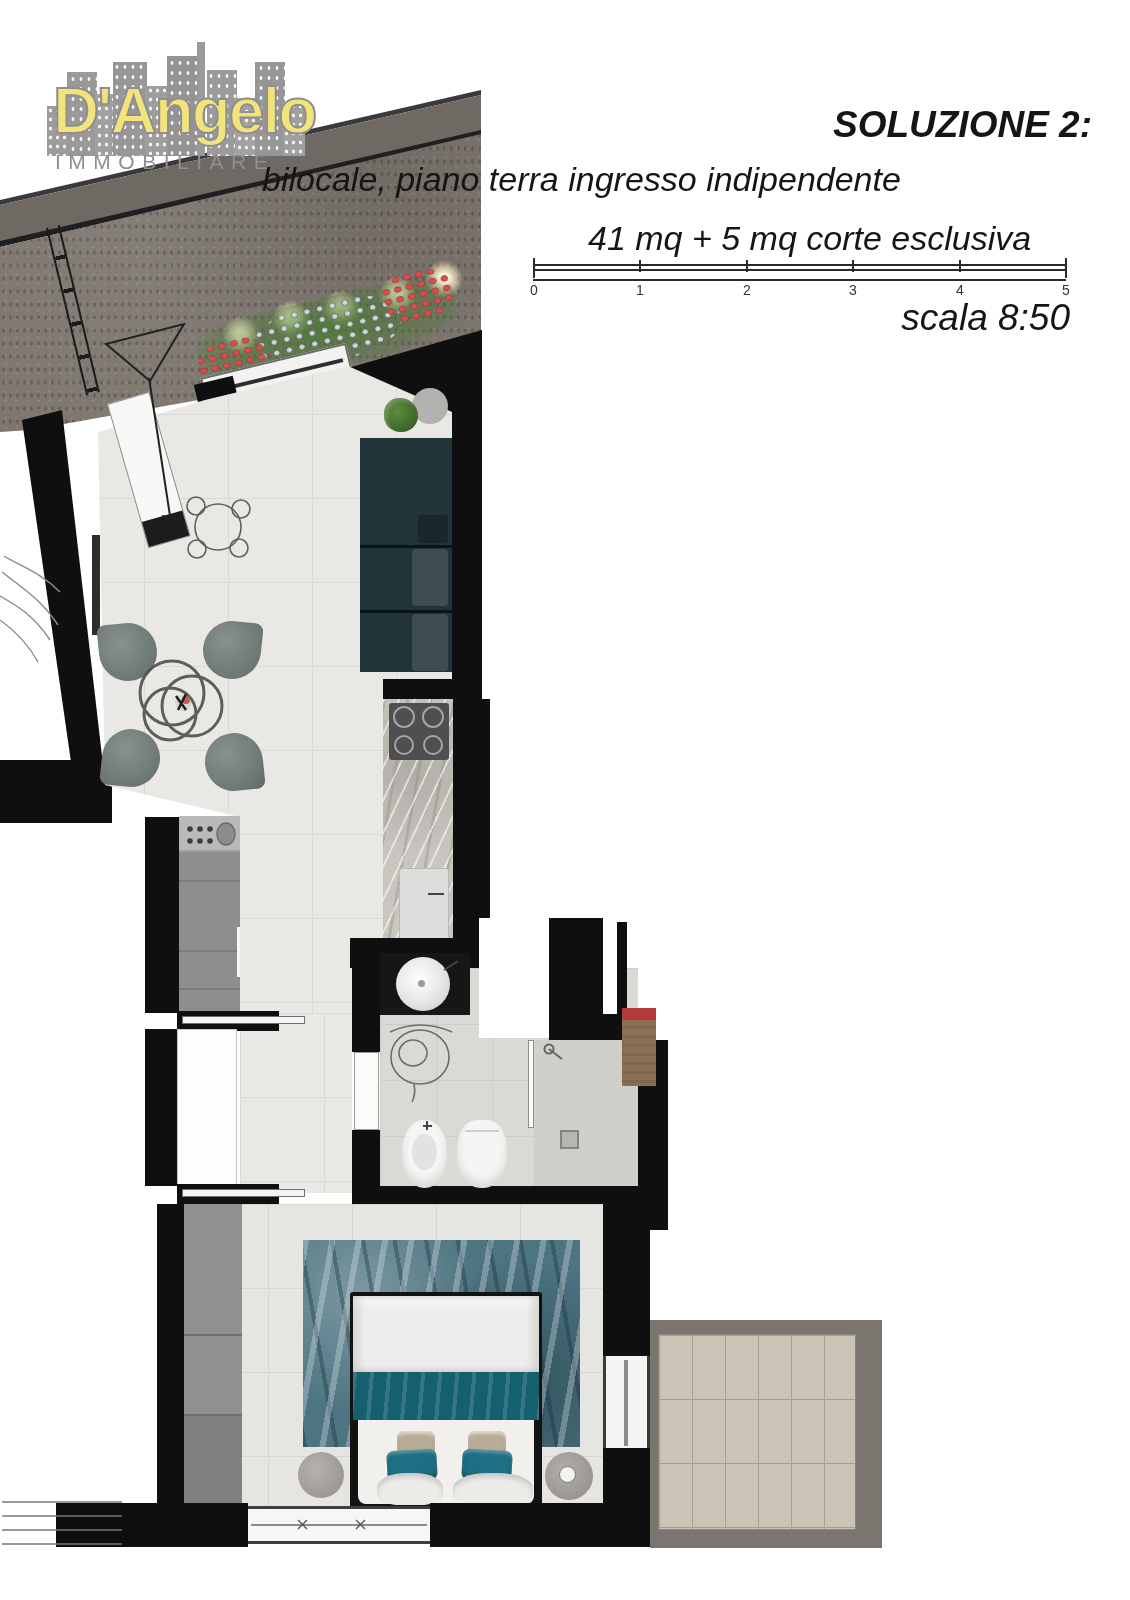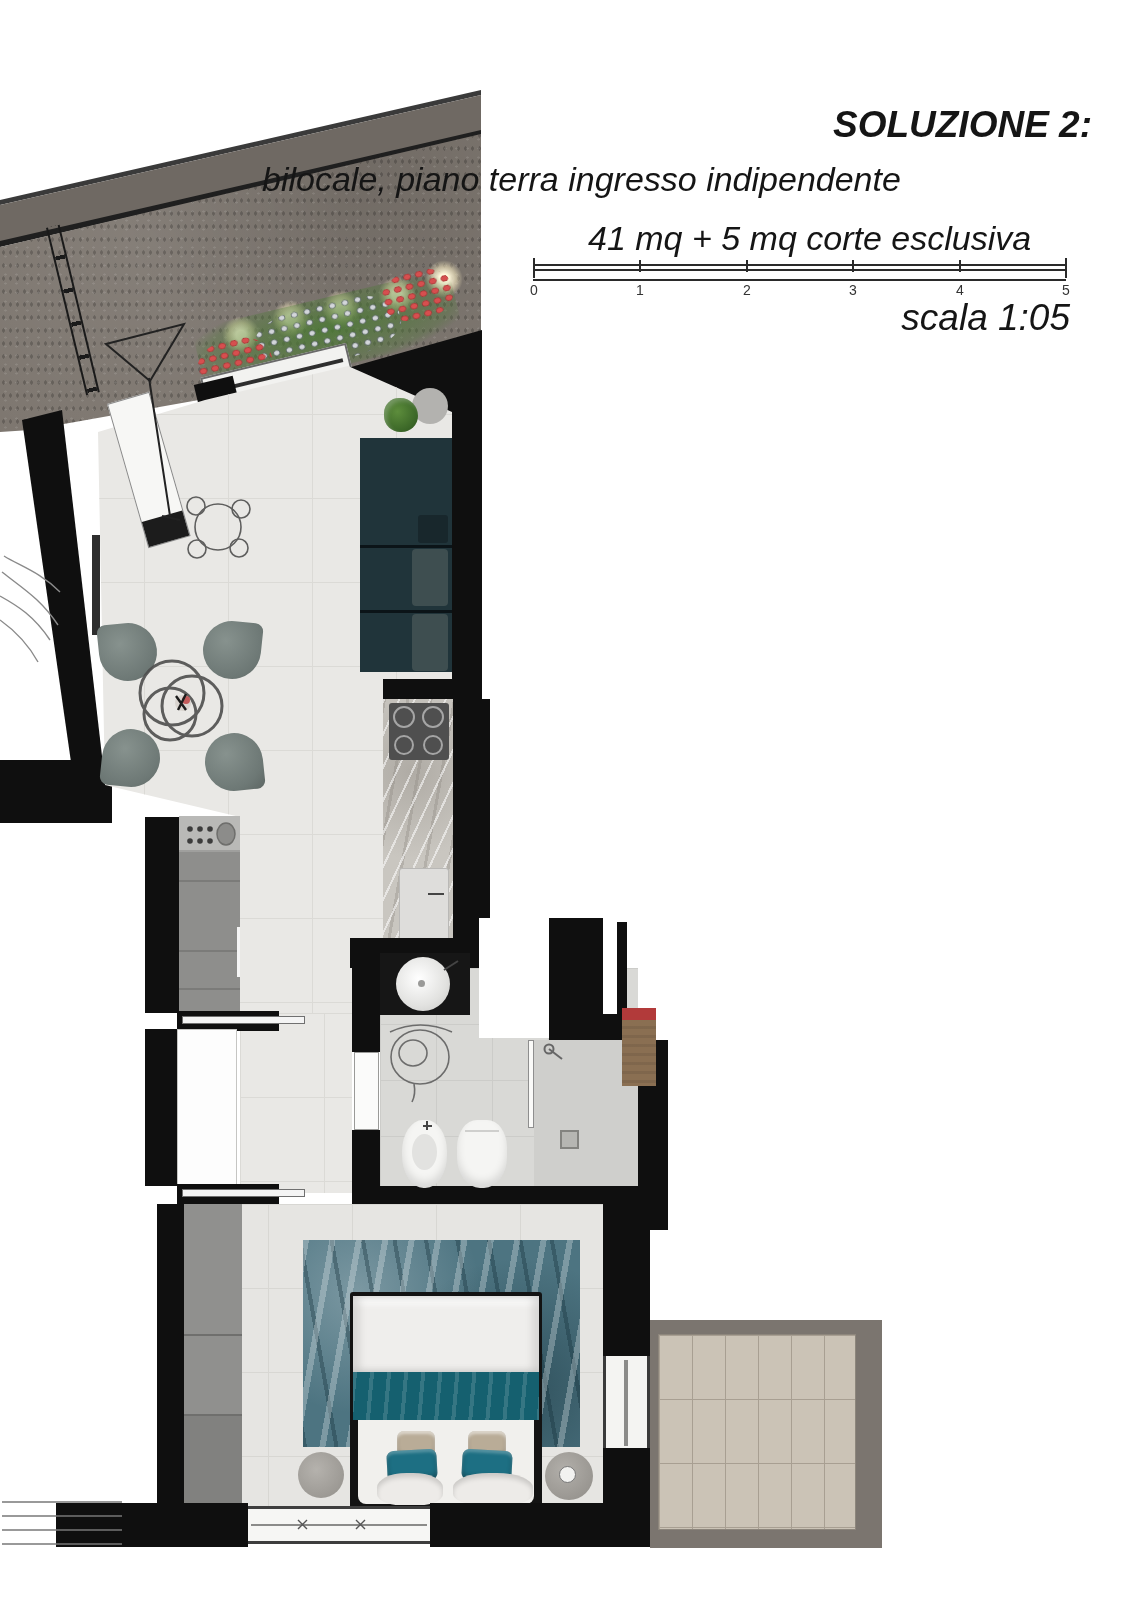--- a/index.html
+++ b/index.html
@@ -282,20 +282,38 @@
       <path d="M423,1126 h9 M427,1121 v9"></path>
       <circle cx="549" cy="1049" r="4.5" stroke="#666"></circle>
         <path d="M549,1049 l13,10" stroke="#666"></path>
     </g>
     <g stroke="#555555" stroke-width="1.4" fill="none">
       <path d="M298,1520 l9,9 M307,1520 l-9,9"></path>
       <path d="M356,1520 l9,9 M365,1520 l-9,9"></path>
     </g>
   </svg>
 
+  <div class="abs" style="left:45px;top:52px;width:270px;height:132px;z-index:20;">
+    <div class="abs" style="left:0;top:0;width:270px;height:104px;">
+      <div class="abs" style="left:2px;bottom:0;width:24px;height:50px;background:radial-gradient(rgba(255,255,255,.9) 1.2px,transparent 1.7px) 0 0/7px 9px #9c9c9c;"></div>
+      <div class="abs" style="left:22px;bottom:0;width:30px;height:84px;background:radial-gradient(rgba(255,255,255,.9) 1.2px,transparent 1.7px) 2px 2px/8px 10px #999999;"></div>
+      <div class="abs" style="left:50px;bottom:0;width:20px;height:62px;background:radial-gradient(rgba(255,255,255,.9) 1.2px,transparent 1.7px) 1px 1px/7px 9px #a0a0a0;"></div>
+      <div class="abs" style="left:68px;bottom:0;width:34px;height:94px;background:radial-gradient(rgba(255,255,255,.9) 1.2px,transparent 1.7px) 0 0/8px 10px #979797;"></div>
+      <div class="abs" style="left:100px;bottom:0;width:24px;height:70px;background:radial-gradient(rgba(255,255,255,.9) 1.2px,transparent 1.7px) 2px 0/7px 9px #9e9e9e;"></div>
+      <div class="abs" style="left:122px;bottom:0;width:32px;height:100px;background:radial-gradient(rgba(255,255,255,.9) 1.2px,transparent 1.7px) 1px 2px/8px 10px #949494;"></div>
+      <div class="abs" style="left:152px;bottom:0;width:8px;height:114px;background:#9a9a9a;"></div>
+      <div class="abs" style="left:162px;bottom:0;width:30px;height:86px;background:radial-gradient(rgba(255,255,255,.9) 1.2px,transparent 1.7px) 0 1px/8px 10px #9b9b9b;"></div>
+      <div class="abs" style="left:190px;bottom:0;width:22px;height:58px;background:radial-gradient(rgba(255,255,255,.9) 1.2px,transparent 1.7px) 1px 0/7px 9px #a2a2a2;"></div>
+      <div class="abs" style="left:210px;bottom:0;width:30px;height:94px;background:radial-gradient(rgba(255,255,255,.9) 1.2px,transparent 1.7px) 2px 1px/8px 10px #969696;"></div>
+      <div class="abs" style="left:238px;bottom:0;width:22px;height:54px;background:radial-gradient(rgba(255,255,255,.9) 1.2px,transparent 1.7px) 0 0/7px 9px #9f9f9f;"></div>
+    </div>
+    <div class="abs" style="left:8px;top:22px;font-size:64px;font-weight:bold;letter-spacing:-2px;color:#f2e47a;
+         -webkit-text-stroke:2px #8f8f8f;text-shadow:0 0 1px #8f8f8f;">D'Angelo</div>
+    <div class="abs" style="left:10px;top:98px;font-size:21px;letter-spacing:7.5px;color:#8f8f8f;">IMMOBILIARE</div>
+  </div>
 
   <div class="ttl" style="right:38px;top:104px;font-size:37px;font-weight:bold;">SOLUZIONE 2:</div>
   <div class="ttl" style="left:262px;top:160px;font-size:34px;z-index:21;text-align:center;">bilocale, piano terra ingresso indipendente</div>
   <div class="ttl" style="left:588px;top:206px;font-size:34px;margin-top:13px;">41 mq + 5 mq corte esclusiva</div>
 
   <div class="abs" style="left:533px;top:256px;width:533px;height:44px;">
     <div style="position:absolute;left:0;right:0;top:8px;height:13px;border-top:2px solid #2a2a2a;border-bottom:2px solid #2a2a2a;">
       <div style="position:absolute;left:0;right:0;top:3px;height:2px;background:#2a2a2a;"></div>
     </div>
   <div class="sb-tick end" style="left: 0px;"></div>
@@ -304,15 +322,15 @@
       <span class="sb-num" style="left: 103px;">1</span>
       <div class="sb-tick" style="left: 213px;"></div>
       <span class="sb-num" style="left: 210px;">2</span>
       <div class="sb-tick" style="left: 319px;"></div>
       <span class="sb-num" style="left: 316px;">3</span>
       <div class="sb-tick" style="left: 426px;"></div>
       <span class="sb-num" style="left: 423px;">4</span>
       <div class="sb-tick end" style="left: 532px;"></div>
       <span class="sb-num" style="left: 529px;">5</span>
     </div>
-  <div class="ttl" style="right:60px;top:297px;font-size:37px;">scala 1:05</div>
+  <div class="ttl" style="right:60px;top:297px;font-size:37px;">scala 8:50</div>
 
 </div>
 
 </body></html>

